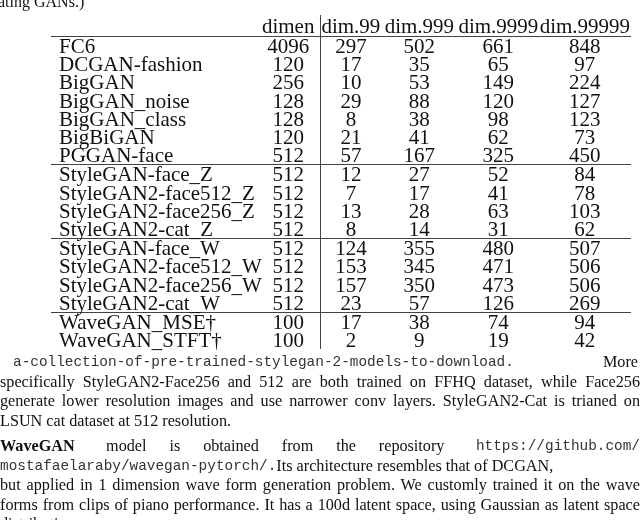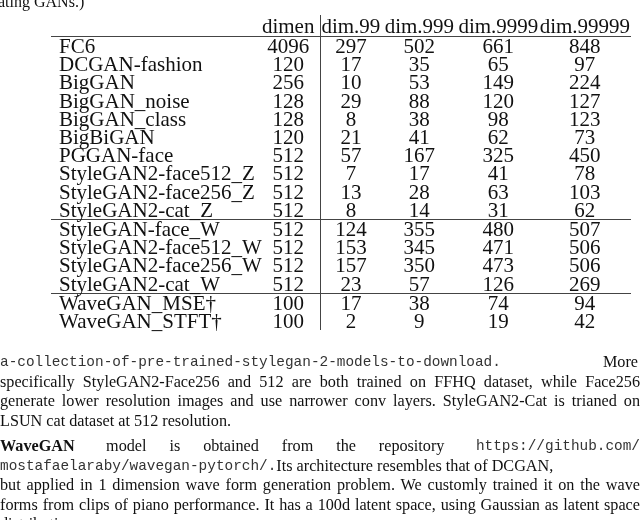--- a/index.html
+++ b/index.html
@@ -102,20 +102,29 @@
       </tr>
       <tr>
         <td class="c0">PGGAN-face</td>
         <td class="c1">512</td>
         <td class="sep"></td>
         <td class="c2">57</td>
         <td class="c3">167</td>
         <td class="c4">325</td>
         <td class="c5">450</td>
       </tr>
+      <tr class="grp-start">
+        <td class="c0">StyleGAN-face_Z</td>
+        <td class="c1">512</td>
+        <td class="sep"></td>
+        <td class="c2">12</td>
+        <td class="c3">27</td>
+        <td class="c4">52</td>
+        <td class="c5">84</td>
+      </tr>
       <tr>
         <td class="c0">StyleGAN2-face512_Z</td>
         <td class="c1">512</td>
         <td class="sep"></td>
         <td class="c2">7</td>
         <td class="c3">17</td>
         <td class="c4">41</td>
         <td class="c5">78</td>
       </tr>
       <tr>
@@ -187,21 +196,21 @@
         <td class="sep"></td>
         <td class="c2">2</td>
         <td class="c3">9</td>
         <td class="c4">19</td>
         <td class="c5">42</td>
       </tr>
     </tbody>
 </table>
 
 <div class="para p1">
-  <span class="line" style="display:flex;justify-content:space-between;">
+  <span class="line" style="display:flex;justify-content:space-between;padding-left:13px;">
     <span class="mono">a-collection-of-pre-trained-stylegan-2-models-to-download.</span>
     <span style="padding-right:2px;">More</span>
   </span>
   <span class="just">specifically StyleGAN2-Face256 and 512 are both trained on FFHQ dataset, while Face256</span>
   <span class="just">generate lower resolution images and use narrower conv layers.  StyleGAN2-Cat is trianed on</span>
   <span class="line">LSUN cat dataset at 512 resolution.</span>
 </div>
 
 <div class="para p2">
   <span class="line" style="display:flex;justify-content:space-between;">

